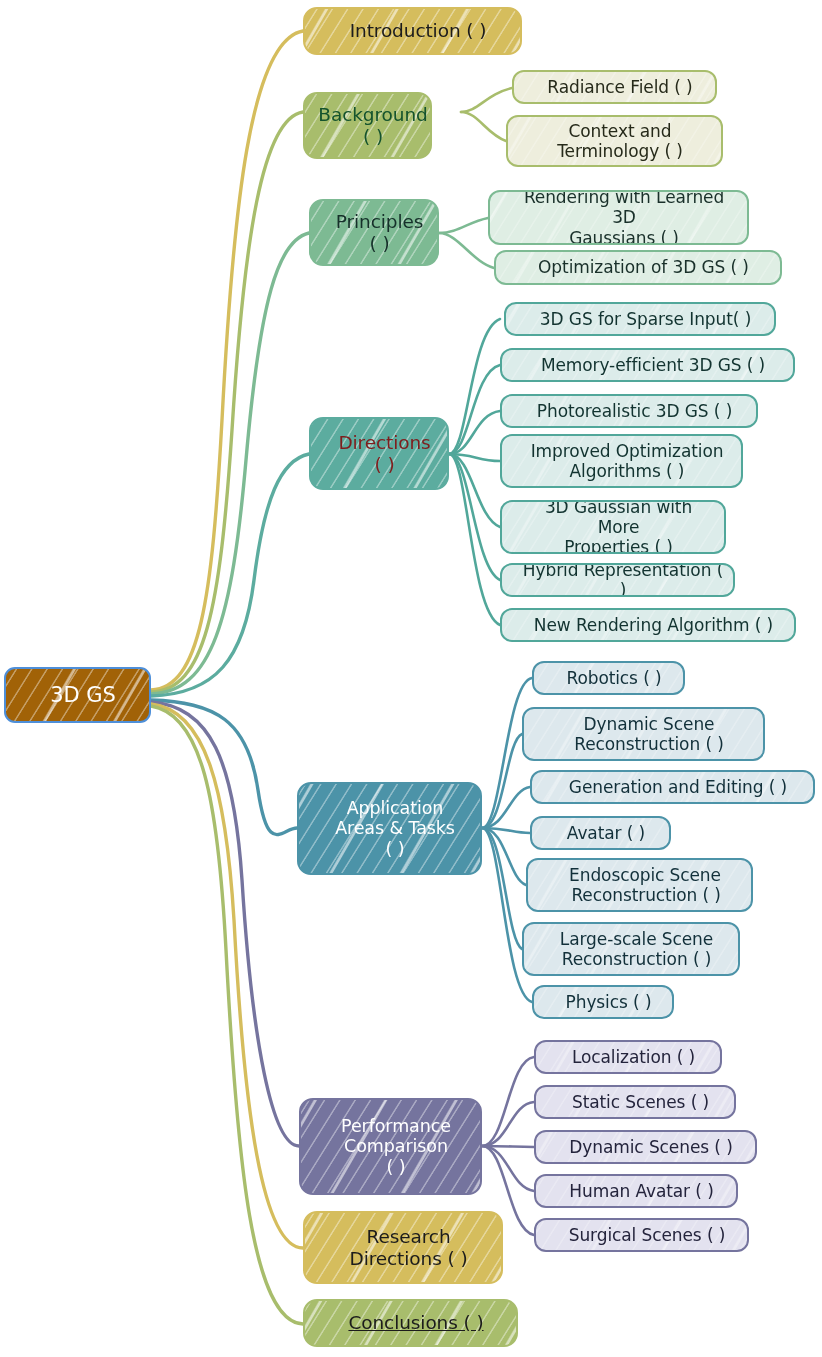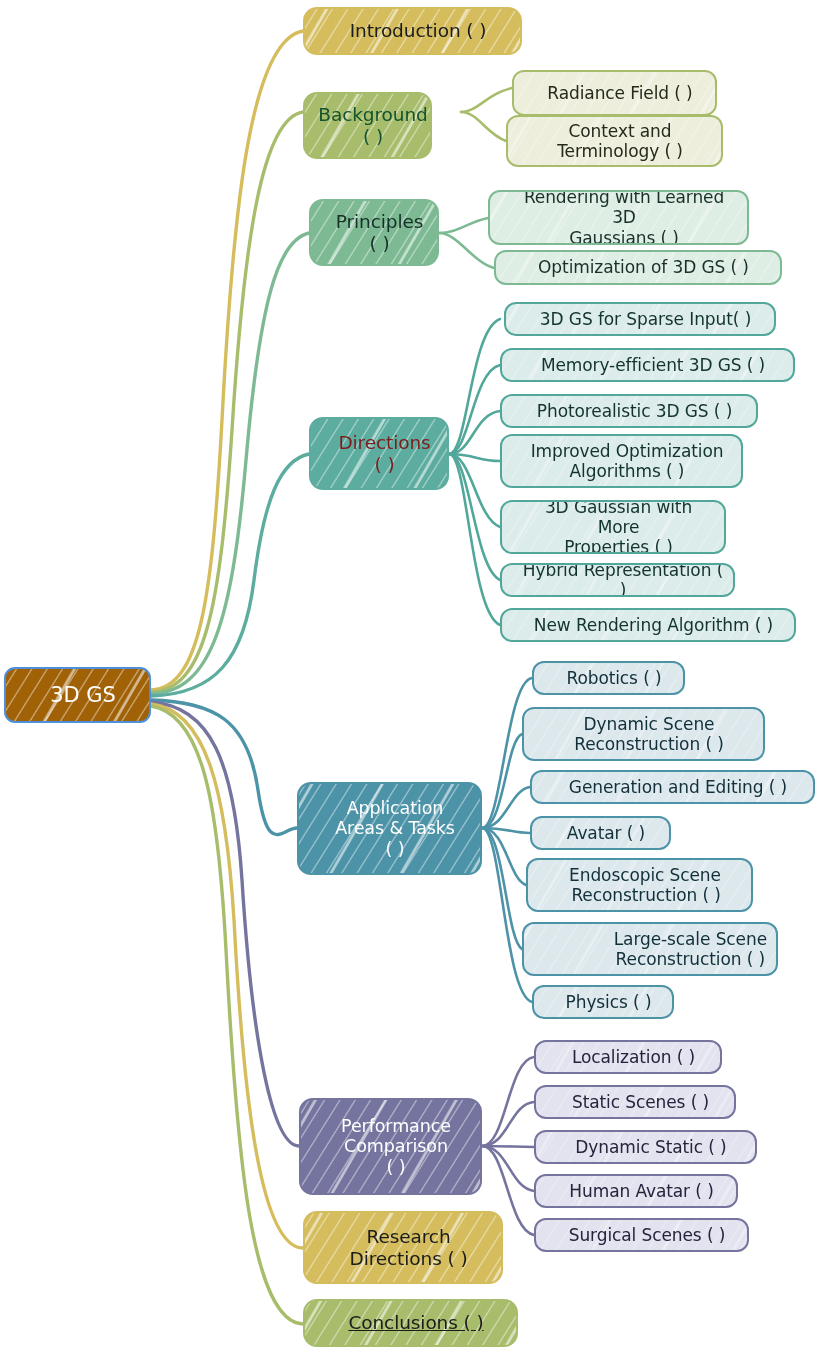--- a/index.html
+++ b/index.html
@@ -101,37 +101,37 @@
     border-radius: 12px;
     color: #1d2b28;
   }
   .leaf.olive { background:#eeeedd; border-color:#a8bd6c; color:#262a1a; }
   .leaf.green { background:#dfeee4; border-color:#7dba93; color:#19302a; }
   .leaf.teal  { background:#dcecea; border-color:#51a79a; color:#123330; }
   .leaf.blue  { background:#dde8ed; border-color:#4c93a8; color:#12303a; }
   .leaf.purp  { background:#e3e2ef; border-color:#75749e; color:#24243c; }
   .leaf::before, .leaf::after { opacity: 0.62; }
 
-  #l-radfield { left:512px; top:70px;  width:205px; height:46px;align-items:center; }
+  #l-radfield { left:512px; top:70px;  width:205px; height:34px;align-items:center; }
   #l-context  { left:506px; top:115px; width:217px; height:52px; }
   #l-render   { left:488px; top:190px; width:261px; height:55px; }
   #l-optim    { left:494px; top:250px; width:288px; height:35px; }
   #l-sparse   { left:504px; top:302px; width:272px; height:34px; }
   #l-memeff   { left:500px; top:348px; width:295px; height:34px; }
   #l-photo    { left:500px; top:394px; width:258px; height:34px; }
   #l-improv   { left:500px; top:434px; width:243px; height:54px; }
   #l-gauss    { left:500px; top:500px; width:226px; height:54px; }
   #l-hybrid   { left:500px; top:563px; width:235px; height:34px; }
   #l-newrend  { left:500px; top:608px; width:296px; height:34px; }
   #l-robot    { left:532px; top:661px; width:153px; height:34px; }
   #l-dynsc    { left:522px; top:707px; width:243px; height:54px; }
   #l-genedit  { left:530px; top:770px; width:285px; height:34px; }
   #l-avatar   { left:530px; top:816px; width:141px; height:34px; }
   #l-endo     { left:526px; top:858px; width:227px; height:54px;text-align:right; }
-  #l-largesc  { left:522px; top:922px; width:256px; height:54px;justify-content:flex-end; }
+  #l-largesc  { left:522px; top:922px; width:218px; height:54px; }
   #l-physics  { left:532px; top:985px; width:142px; height:34px; }
   #l-localiz  { left:534px; top:1040px; width:188px; height:34px; }
   #l-static   { left:534px; top:1085px; width:202px; height:34px; }
   #l-dynscen  { left:534px; top:1130px; width:223px; height:34px; }
   #l-humanav  { left:534px; top:1174px; width:204px; height:34px; }
   #l-surgical { left:534px; top:1218px; width:215px; height:34px; }
 </style>
 </head>
 <body>
 
@@ -283,21 +283,21 @@
     <span class="lbl">Physics (     )</span>
   </div>
 
   <div class="node leaf purp" id="l-localiz">
     <span class="lbl">Localization (     )</span>
   </div>
   <div class="node leaf purp" id="l-static">
     <span class="lbl">Static Scenes (     )</span>
   </div>
   <div class="node leaf purp" id="l-dynscen">
-    <span class="lbl">Dynamic Static (     )</span>
+    <span class="lbl">Dynamic Scenes (     )</span>
   </div>
   <div class="node leaf purp" id="l-humanav">
     <span class="lbl">Human Avatar (     )</span>
   </div>
   <div class="node leaf purp" id="l-surgical">
     <span class="lbl">Surgical Scenes (     )</span>
   </div>
 
 </div>
 

